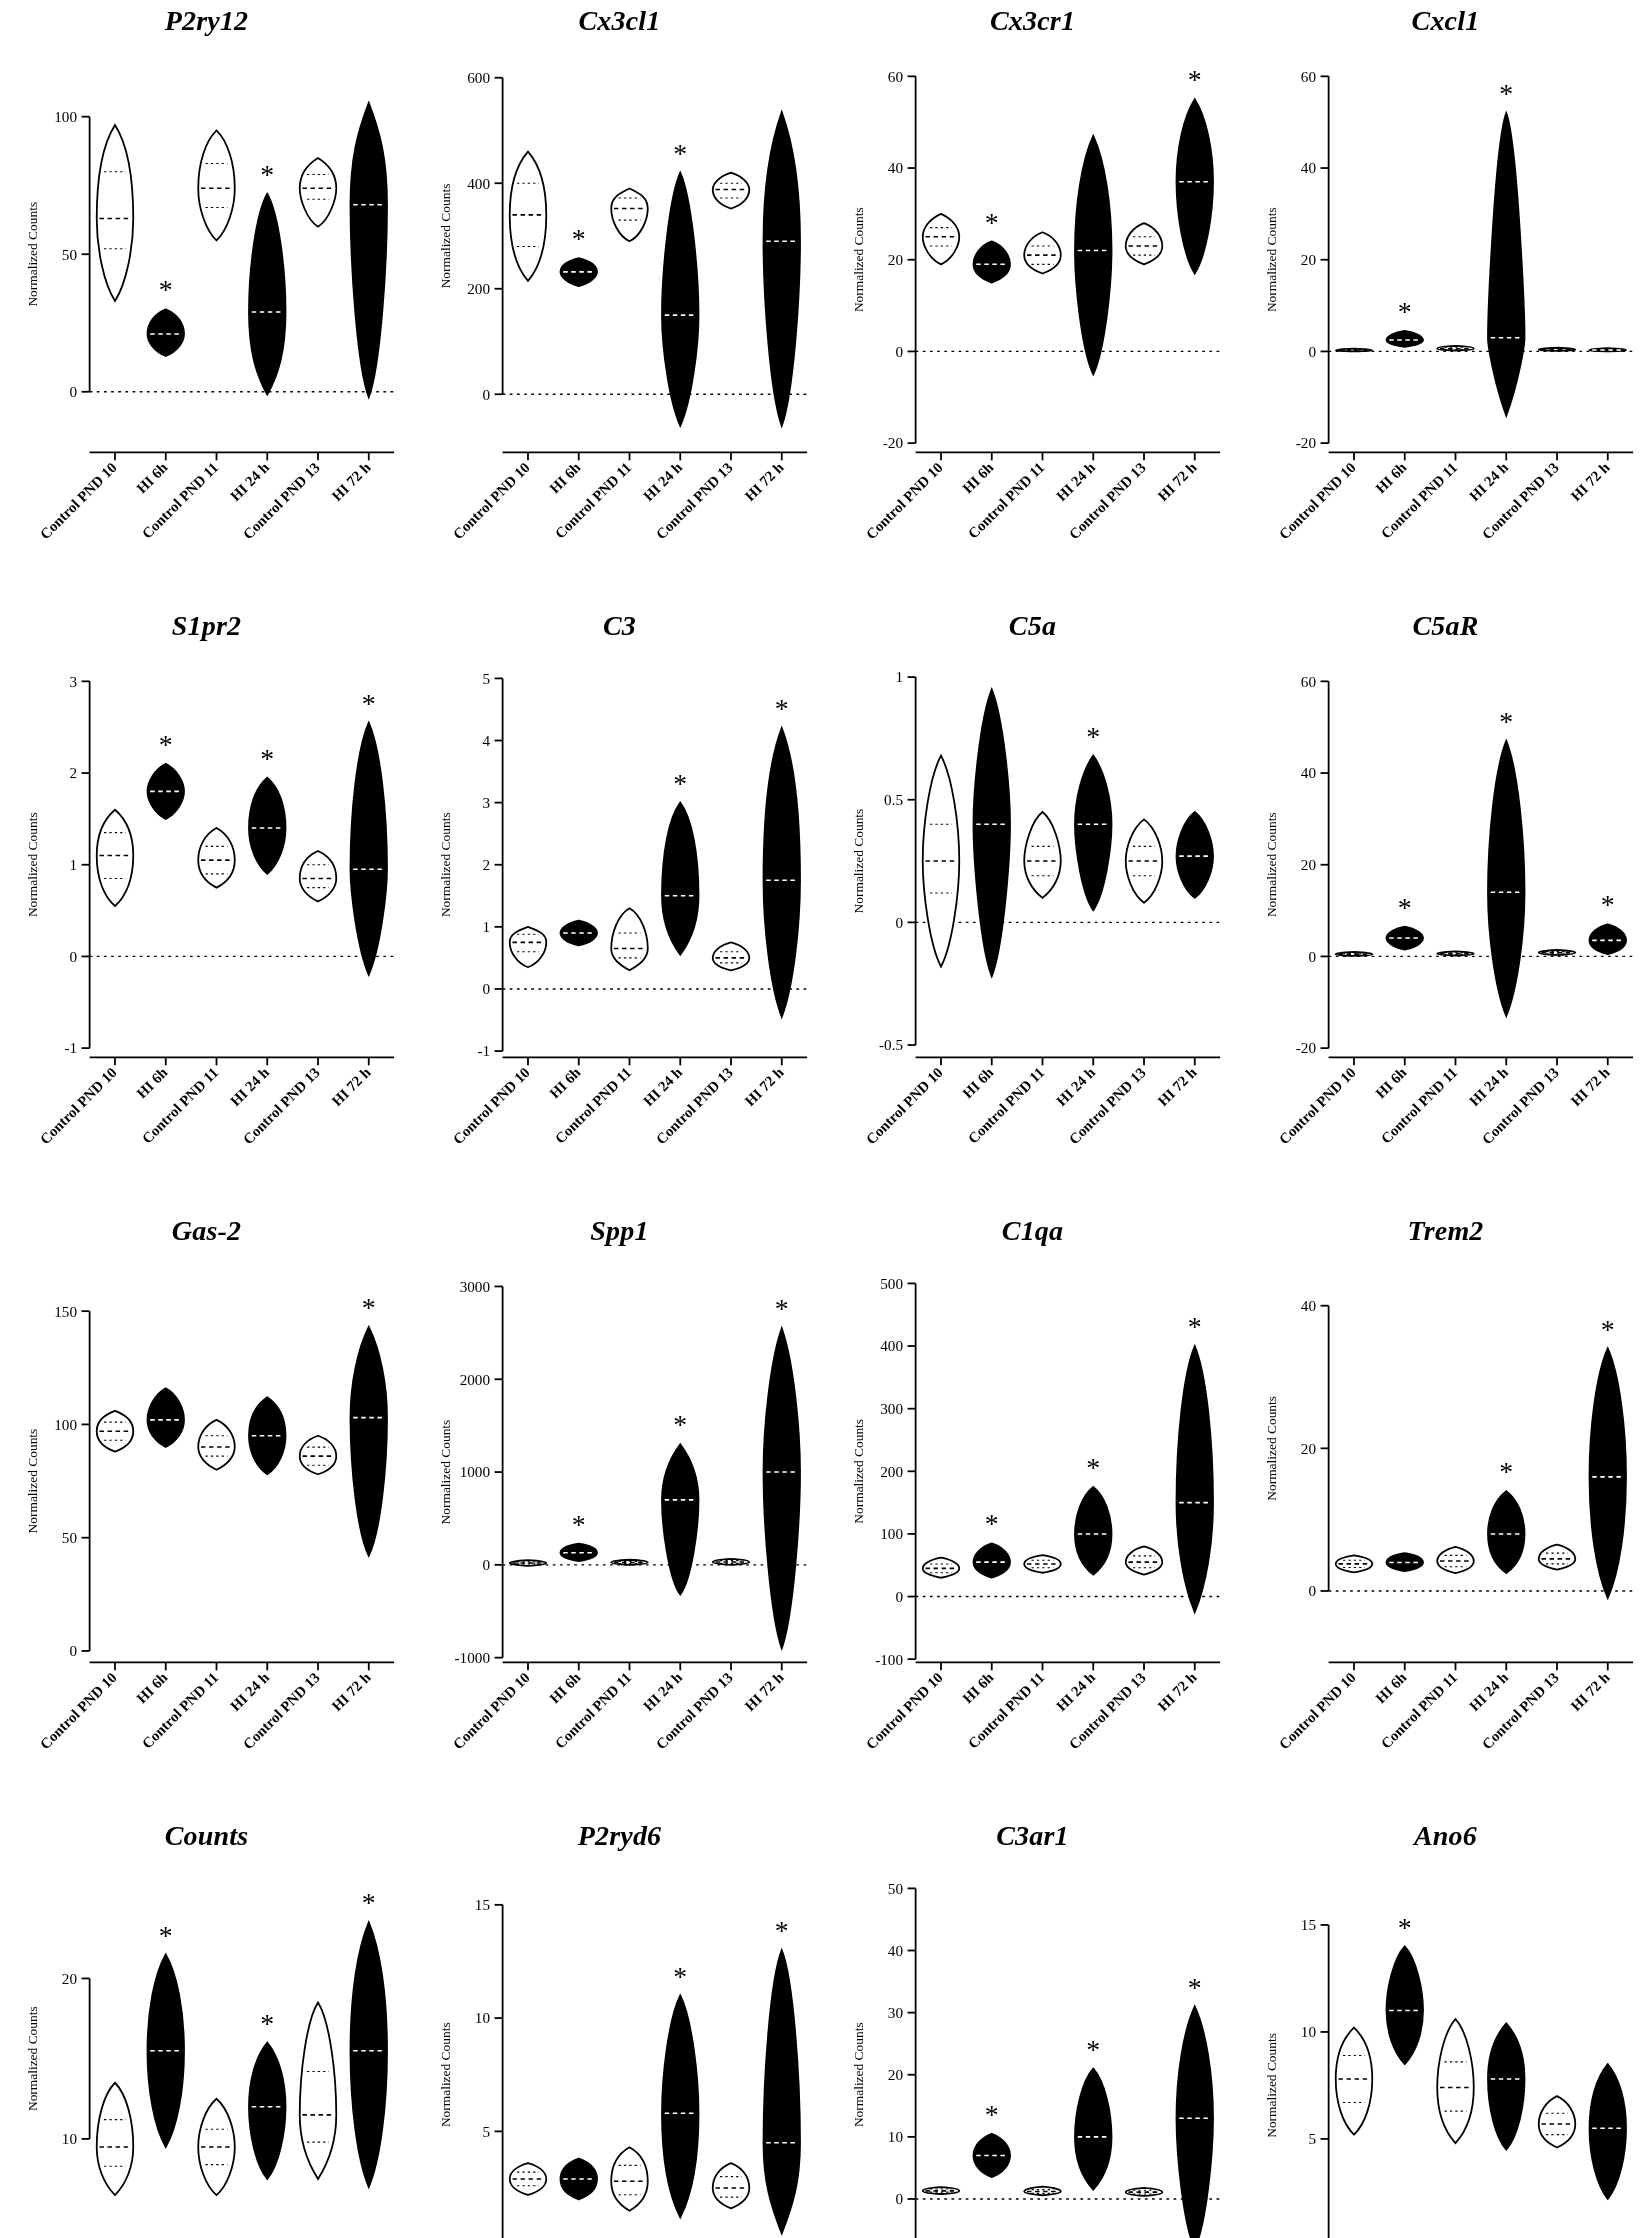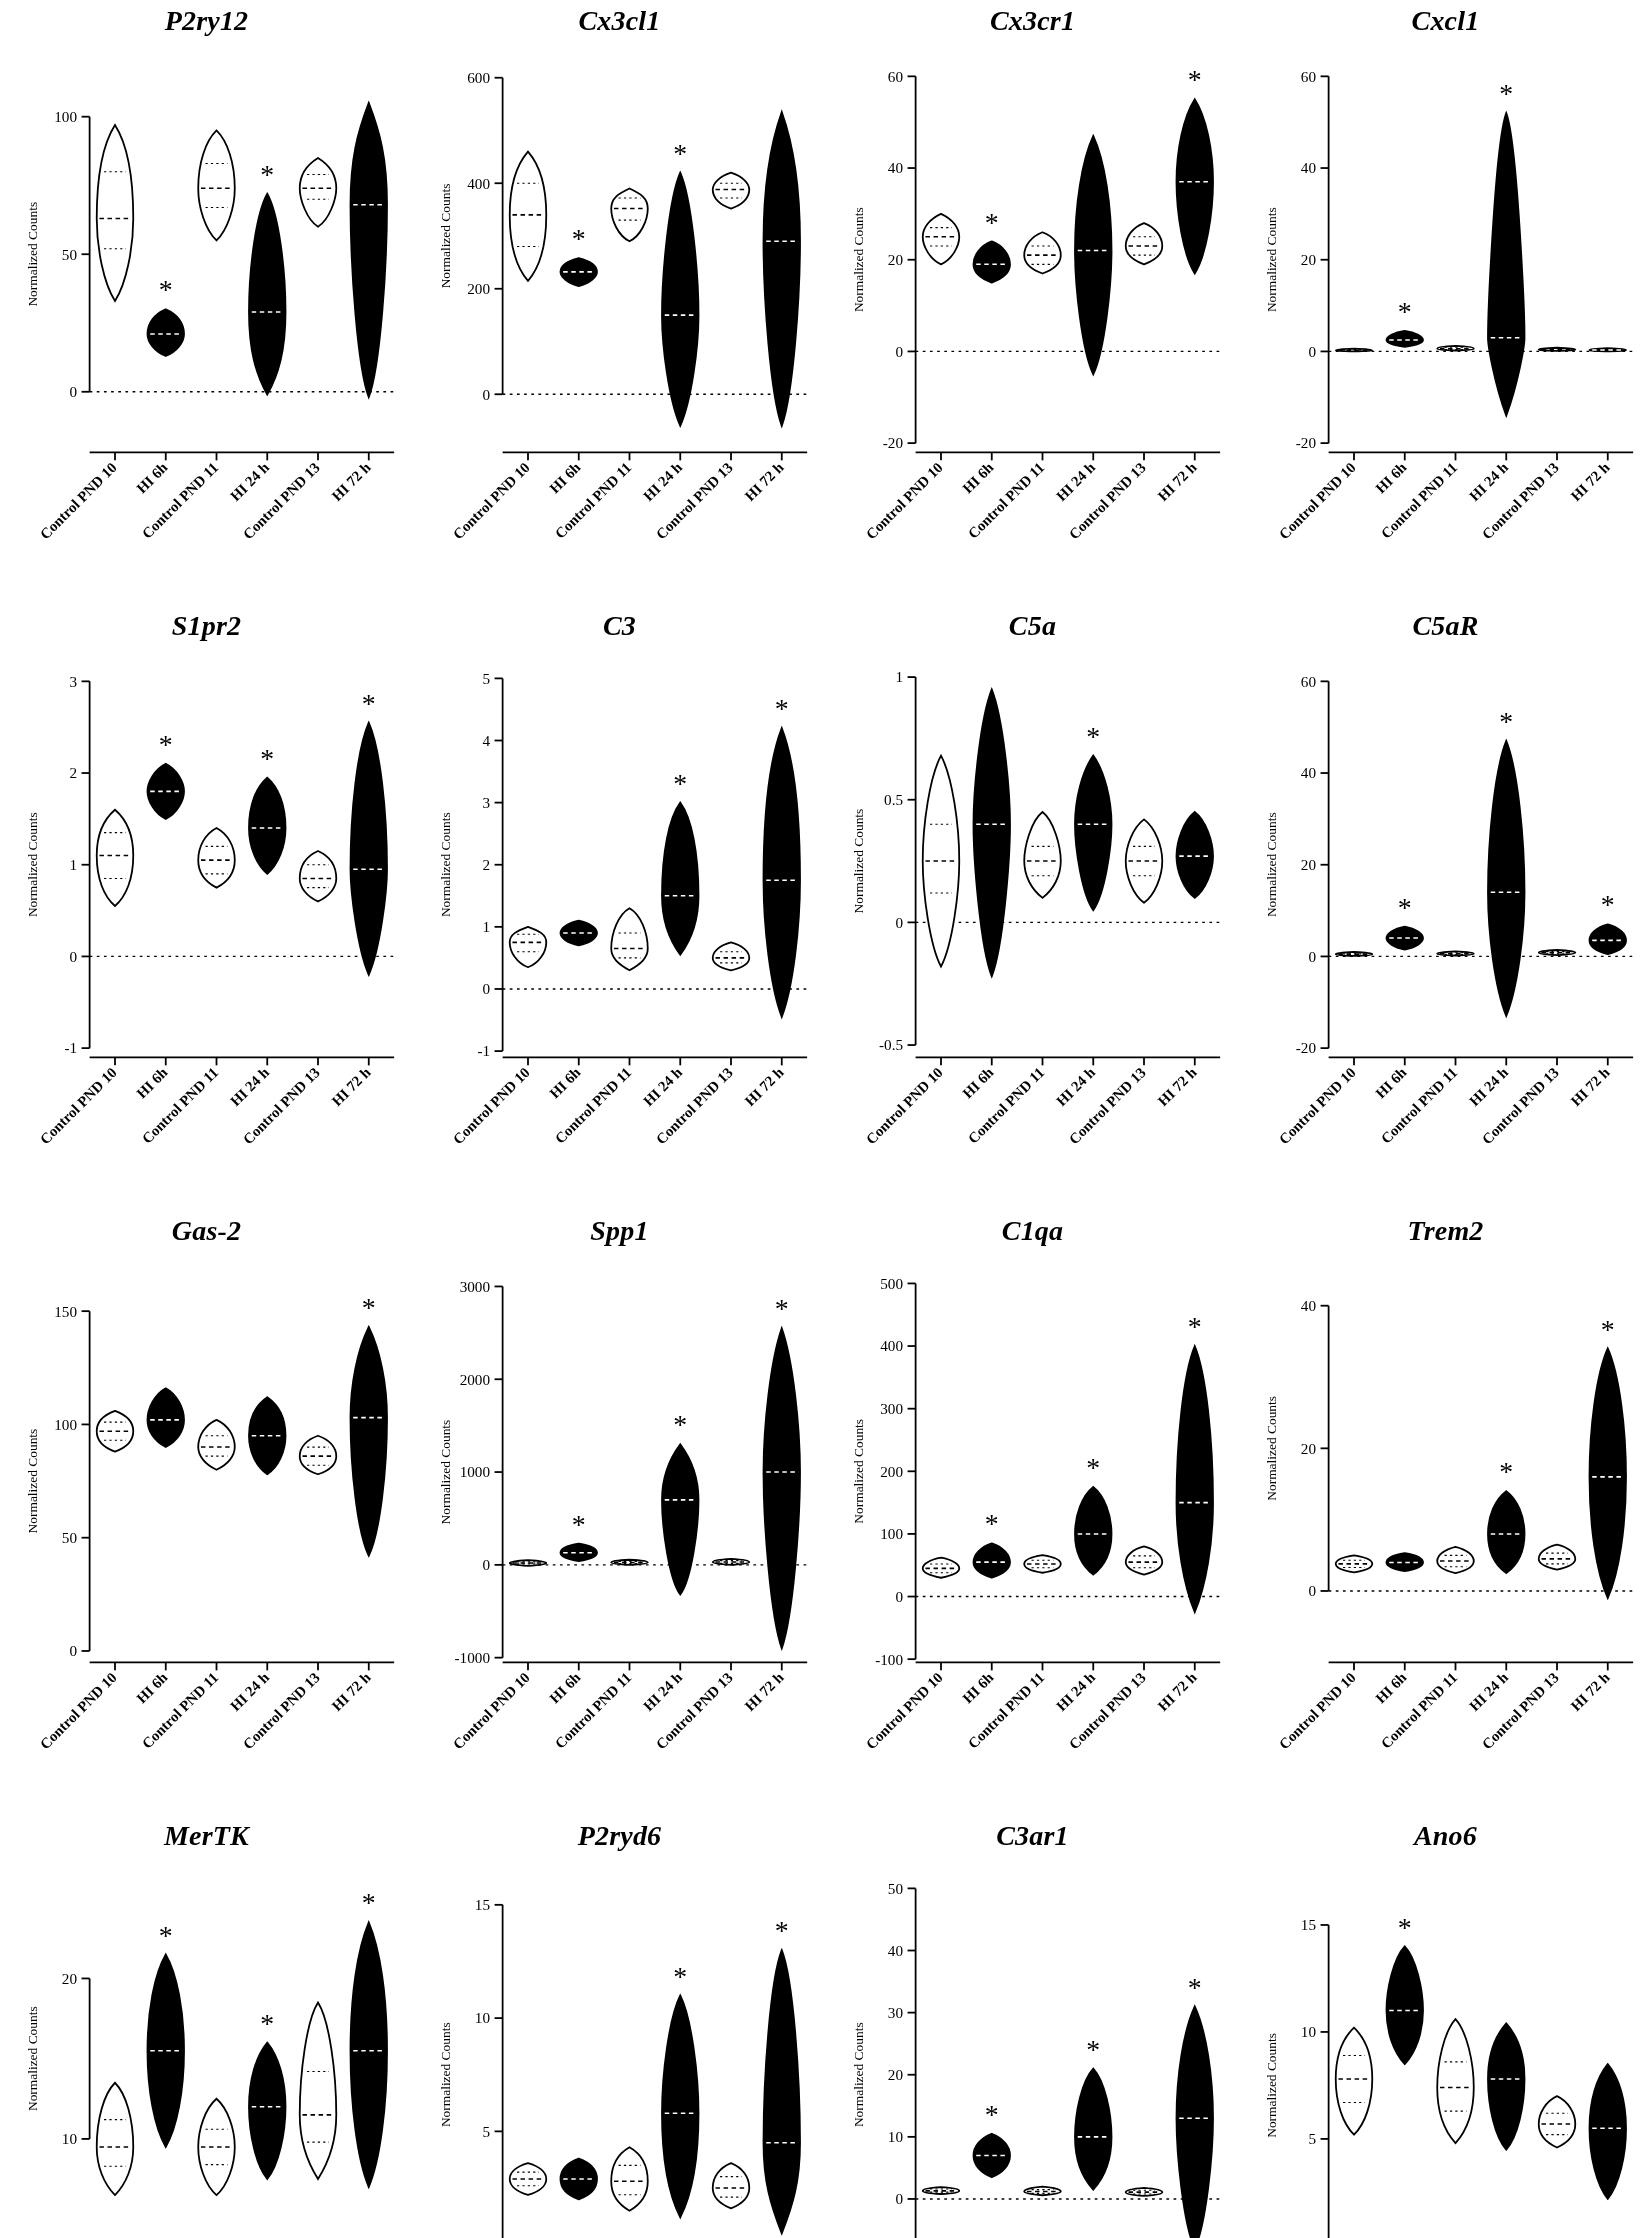--- a/index.html
+++ b/index.html
@@ -679,21 +679,21 @@
           <text transform="translate(716,1046) rotate(-45)" text-anchor="end" class="xticklabel">Control PND 13</text>
           <path d="M 823.3333333333333 309.25925925925935 C 848.4253333333332 365.0000000000001, 864.1333333333332 484.44444444444446, 864.1333333333332 595.9259259259259 C 864.1333333333332 707.4074074074074, 848.4253333333332 810.925925925926, 823.3333333333333 866.6666666666667 C 798.2413333333333 810.925925925926, 782.5333333333333 707.4074074074074, 782.5333333333333 595.9259259259259 C 782.5333333333333 484.44444444444446, 798.2413333333333 365.0000000000001, 823.3333333333333 309.25925925925935 Z" class="violin-filled"></path>
           <line x1="788.6533333333333" x2="858.0133333333332" y1="595.9259259259259" y2="595.9259259259259" class="medline-w"></line>
           <text x="823.3333333333333" y="287.25925925925935" text-anchor="middle" class="star">*</text>
           <line x1="823.3333333333333" x2="823.3333333333333" y1="1010" y2="1028" class="axis"></line>
           <text transform="translate(829.3333333333333,1046) rotate(-45)" text-anchor="end" class="xticklabel">HI 72 h</text>
           <line x1="200" x2="880" y1="1010" y2="1010" class="axis"></line>
         </svg>
       </div>
       <div class="panel">
-        <div class="panel-title">MerTK</div>
+        <div class="panel-title">Counts</div>
         <svg width="413" height="605" class="plot-area" viewBox="0 0 922 1351">
           <line x1="200" x2="200" y1="723.3333333333334" y2="365" class="axis"></line>
           <line x1="182" x2="200" y1="723.3333333333334" y2="723.3333333333334" class="axis"></line>
           <text x="172" y="735.3333333333334" text-anchor="end" class="ticklabel">10</text>
           <line x1="182" x2="200" y1="365" y2="365" class="axis"></line>
           <text x="172" y="377" text-anchor="end" class="ticklabel">20</text>
           <text transform="translate(82,544.1666666666667) rotate(-90)" text-anchor="middle" class="ylabel">Normalized Counts</text>
           <path d="M 256.6666666666667 597.9166666666666 C 281.75866666666667 623, 297.4666666666667 680.3333333333334, 297.4666666666667 741.25 C 297.4666666666667 784.25, 281.75866666666667 823.6666666666666, 256.6666666666667 848.75 C 231.5746666666667 823.6666666666666, 215.86666666666667 784.25, 215.86666666666667 741.25 C 215.86666666666667 680.3333333333334, 231.5746666666667 623, 256.6666666666667 597.9166666666666 Z" class="violin-open"></path>
           <line x1="221.98666666666668" x2="291.3466666666667" y1="741.25" y2="741.25" class="medline"></line>
           <line x1="232.1866666666667" x2="281.1466666666667" y1="784.25" y2="784.25" stroke="#000" stroke-width="2.5" stroke-dasharray="5 7"></line>

